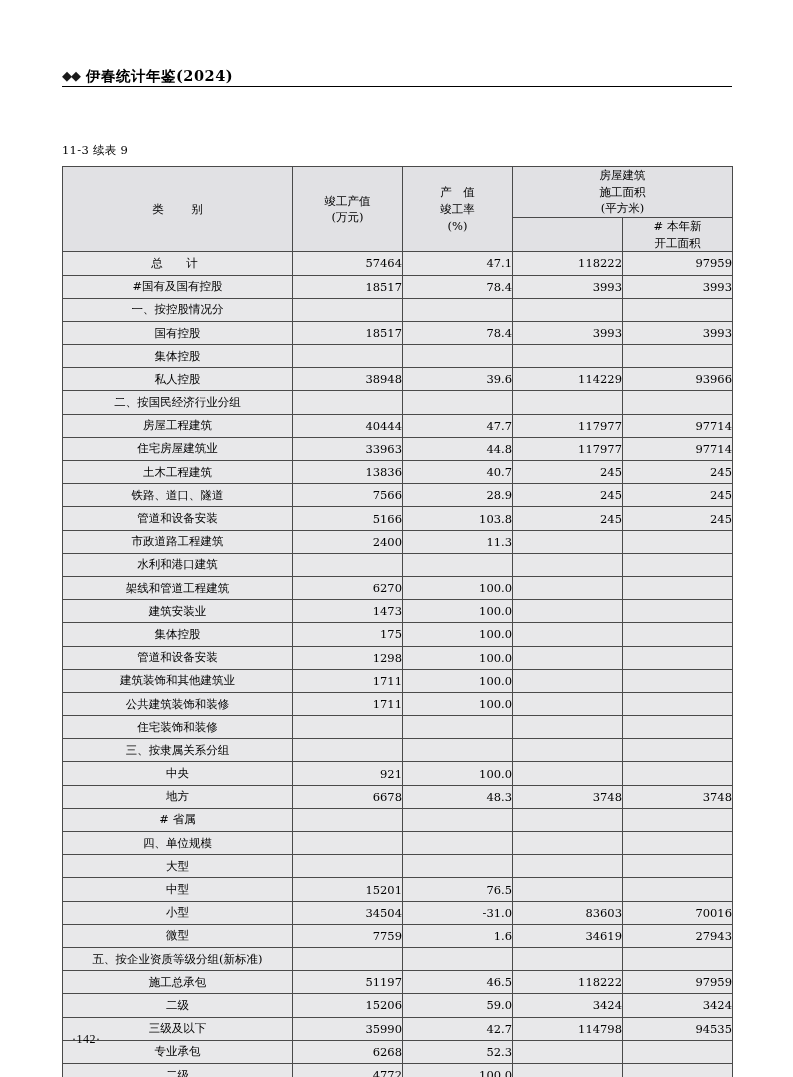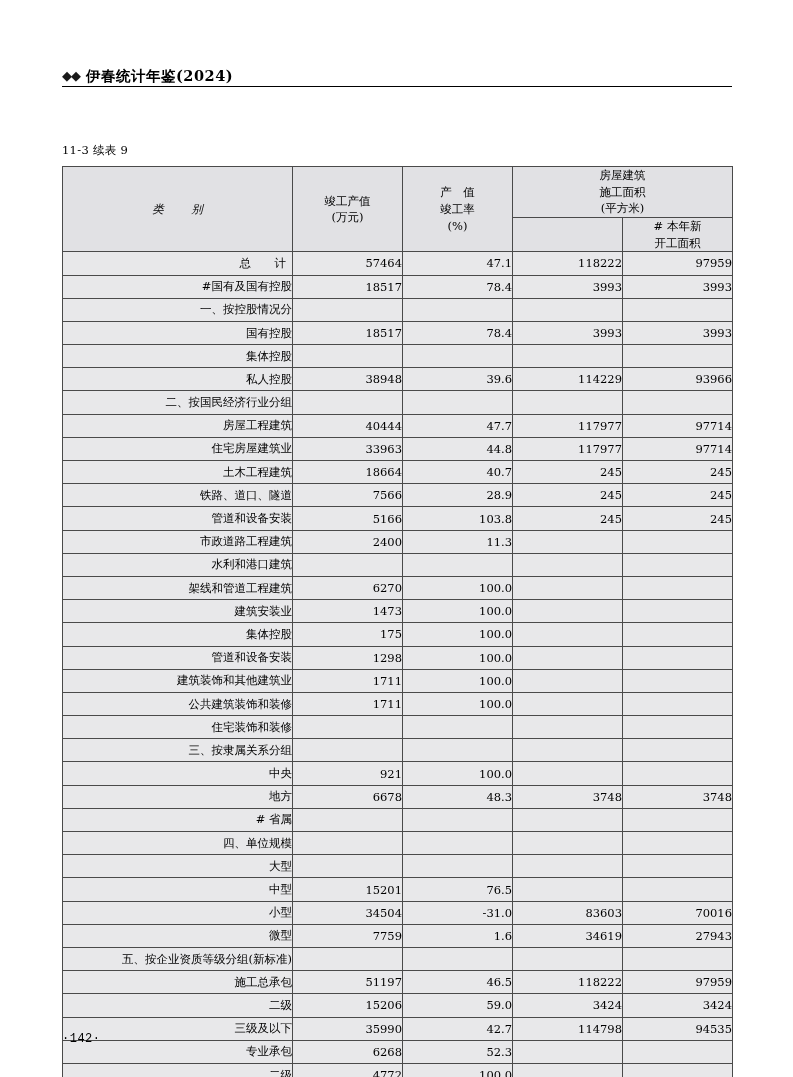--- a/index.html
+++ b/index.html
@@ -94,54 +94,53 @@
     background: #e1e1e4;
     line-height: 1.45;
     padding: 4px 2px;
   }
   .hdr-cat {
     height: 70px;
   }
   .hdr-cat span {
     letter-spacing: 8px;
     padding-left: 8px;
-    font-style: italic;
   }
   .hdr-two-line div {
     white-space: nowrap;
     text-align: center;
   }
   .hdr-three div {
     white-space: nowrap;
   }
   
   .c-label {
-    text-align: right;
+    text-align: center;
     height: 22.2px;
     background: #e8e8ea;
     white-space: nowrap;
   }
   .c-num {
     text-align: right;
     padding-right: 10px;
     background: #e8e8ea;
     white-space: nowrap;
     font-family: "DejaVu Serif", serif;
   }
   
   .i0 { padding-left: 14px; letter-spacing: 6px; }
   .i1 { padding-left: 22px; }
   .i2 { padding-left: 10px; }
   .i3 { padding-left: 36px; }
   
   .page-num {
     position: absolute;
-    left: 62px;
+    left: 72px;
     top: 1032px;
-    font-family: Liberation Mono, monospace;
+    font-family: Liberation Serif, serif;
     font-size: 12px;
     letter-spacing: 0.5px;
   }
 </style>
 </head>
 <body>
 
 <div class="page">
 
   <div class="header">
@@ -250,21 +249,21 @@
           </tr>
           <tr>
             <td class="c-label i1">住宅房屋建筑业</td>
             <td class="c-num">33963</td>
             <td class="c-num">44.8</td>
             <td class="c-num">117977</td>
             <td class="c-num">97714</td>
           </tr>
           <tr>
             <td class="c-label i1">土木工程建筑</td>
-            <td class="c-num">18664</td>
+            <td class="c-num">13836</td>
             <td class="c-num">40.7</td>
             <td class="c-num">245</td>
             <td class="c-num">245</td>
           </tr>
           <tr>
             <td class="c-label i3">铁路、道口、隧道</td>
             <td class="c-num">7566</td>
             <td class="c-num">28.9</td>
             <td class="c-num">245</td>
             <td class="c-num">245</td>

